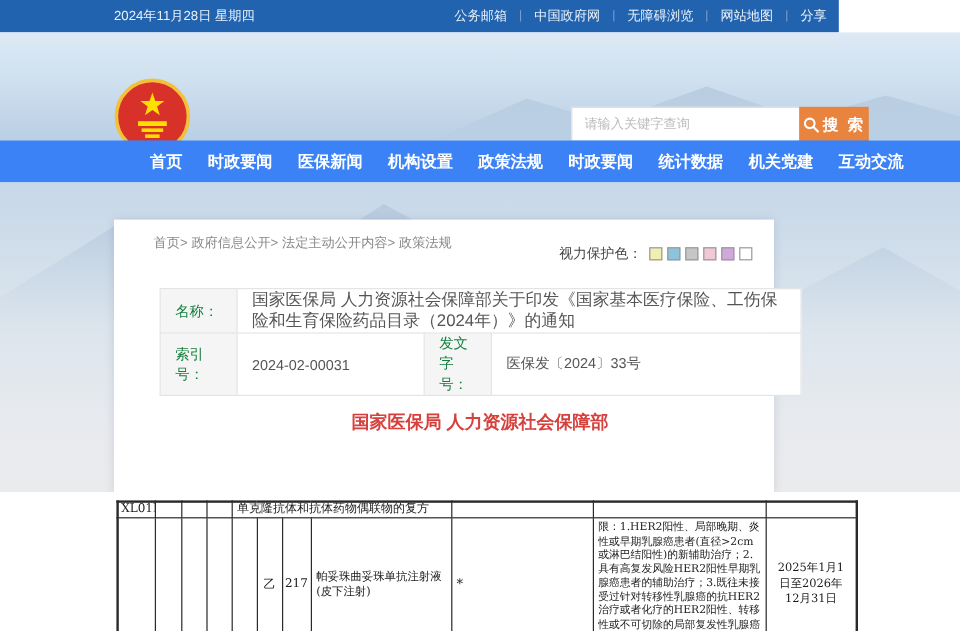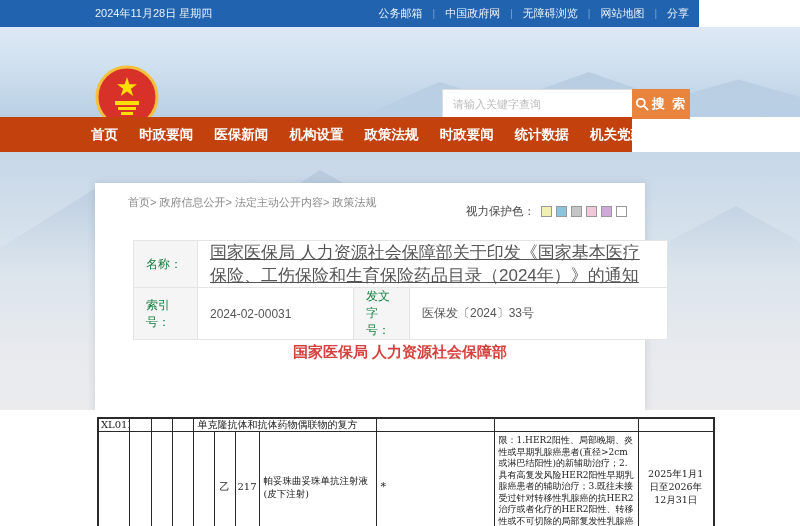--- a/index.html
+++ b/index.html
@@ -14,46 +14,46 @@
   .topbar-links .sep { color:#7aa3d0; font-size:10px; }
 
   
   .banner { position:absolute; left:0; top:27px; width:800px; height:90px; background:linear-gradient(180deg,#dde9f5 0%,#cfe0ef 45%,#b9cfe4 100%); }
   .mountain1 { position:absolute; left:360px; top:40px; width:440px; height:50px; background:linear-gradient(180deg, rgba(140,165,195,.35), rgba(140,165,195,0)); clip-path:polygon(0 100%,18% 30%,33% 70%,52% 10%,70% 65%,86% 25%,100% 60%,100% 100%); }
   .logo-wrap { position:absolute; left:95px; top:38px; display:flex; align-items:center; }
   .emblem { width:64px; height:64px; }
   .site-title-block { margin-left:12px; }
   .site-title { font-size:29px; font-weight:bold; color:#2b6cb8; letter-spacing:3px; text-shadow:1px 1px 0 #fff; }
   .site-subtitle { font-size:10.5px; font-weight:bold; color:#2b6cb8; margin-top:3px; letter-spacing:.4px; }
-  .search-box { position:absolute; left:442px; top:62px; width:248px; height:30px; display:flex;align-items:center; }
+  .search-box { position:absolute; left:476px; top:62px; width:248px; height:30px; display:flex;align-items:center; }
   .search-input { width:190px; height:30px; border:1px solid #ddd; border-right:none; background:#fff; padding:0 10px; font-size:11px; color:#333; outline:none; }
   .search-input::placeholder { color:#bbb; }
   .search-btn { width:58px; height:30px; background:#e8843e; color:#fff; border:none; font-size:13px; font-weight:bold; display:flex; align-items:center; justify-content:center; gap:3px; cursor:pointer; letter-spacing:2px; }
 
   
-  .nav { position:absolute; left:0; top:117px; width:632px; height:35px; background:#c2410c; }
+  .nav { position:absolute; left:0; top:117px; width:800px; height:35px; background:#3b82f6;padding-left:34px; }
   .nav-inner { width:640px; margin-left:85px; height:35px; display:flex; justify-content:space-between; align-items:center; }
   .nav-item { color:#fff; font-size:13.5px; font-weight:bold; padding:0 6px; cursor:pointer; white-space:nowrap; }
 
   
   .bodybg { position:absolute; left:0; top:152px; width:800px; height:258px; background:linear-gradient(180deg,#c6d7e8 0%,#d7e2ec 35%,#e7eaee 75%,#ebebed 100%); }
   .mountain2 { position:absolute; left:0; top:0; width:800px; height:120px; background:linear-gradient(180deg, rgba(120,150,185,.25), rgba(120,150,185,0)); clip-path:polygon(0 80%,12% 30%,26% 75%,40% 15%,55% 70%,68% 35%,82% 80%,92% 45%,100% 75%,100% 100%,0 100%); }
 
   
   .card { position:absolute; left:95px; top:183px; width:550px; height:229px; background:#fff; box-shadow:0 0 8px rgba(60,80,110,.18); }
   .breadcrumb { position:absolute; left:33px; top:12px; font-size:11px; color:#888; }
   .eye-protect { position:absolute; right:18px; top:21px; display:flex; align-items:center; gap:4px; }
   .eye-label { font-size:11.5px; color:#444; margin-right:2px; }
   .swatch { width:11px; height:11px; border:1px solid #999; cursor:pointer; }
 
   .doc-table { position:absolute; left:38px; top:57px; width:534px; border-collapse:collapse; table-layout:fixed; font-size:12px; color:#555; }
   .doc-table td { border:1px solid #e4e4e4; height:26px; padding:0 12px; vertical-align:middle; }
   .doc-table td.lbl { background:#f5f5f5; color:#15803d; }
   .doc-table td.val { background:#fff; }
-  .doc-table td.name-val { font-size:17px;text-decoration:underline; }
+  .doc-table td.name-val { font-size:14px; }
 
   .red-title-1 { position:absolute; left:0; top:160px; width:610px; text-align:center; color:#d6413e; font-size:15px; font-weight:bold; }
   .red-title-2 { position:absolute; left:0; top:196px; width:610px; text-align:center; color:#d6413e; font-size:15px; font-weight:bold; }
 
   
   .gray-notch { position:absolute; left:705px; top:410px; width:95px; height:42px; background:#ebebed; }
 
   
   .overlay { position:absolute; left:0; top:410px; width:800px; height:116px; background:#fff; }
   .catalog { position:absolute; left:97px; top:7px; width:616px; border-collapse:collapse; table-layout:fixed; font-family:"DejaVu Serif", serif; color:#1a1a1a; }

